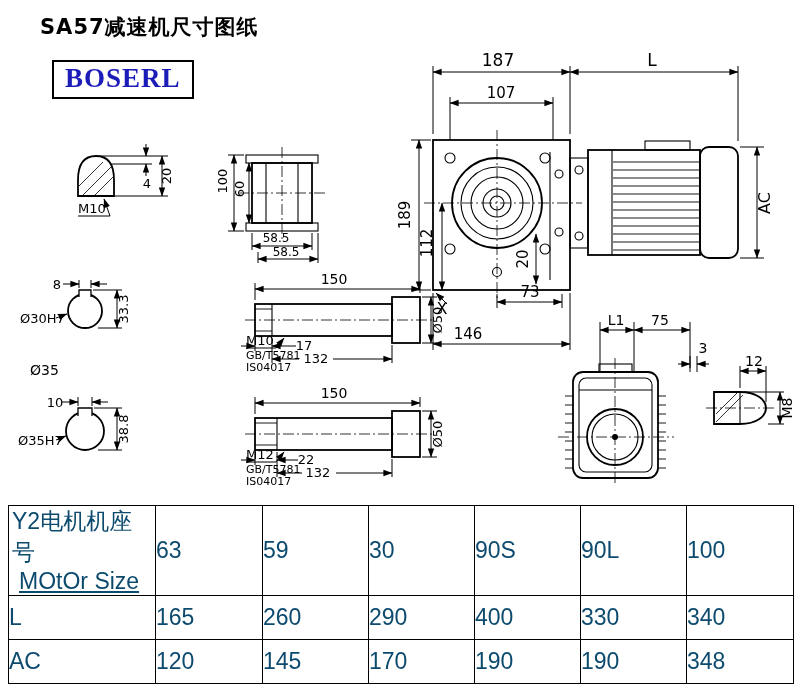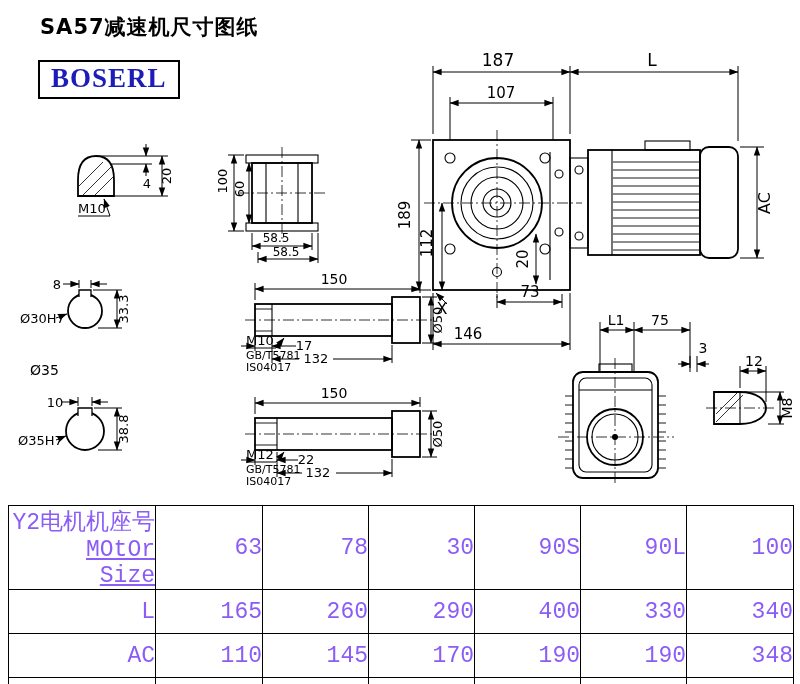--- a/index.html
+++ b/index.html
@@ -1,37 +1,37 @@
 <!DOCTYPE html>
 <html><head>
 <meta charset="utf-8">
 <style>
   html,body { margin:0; padding:0; background:#fff; }
   .page { position:relative; width:800px; height:684px; background:#ffffff;
           font-family:"Liberation Sans", sans-serif; overflow:hidden; }
   .title { position:absolute; left:40px; top:13px; font-size:21px; font-weight:bold;
            color:#000; letter-spacing:1px; font-family:"DejaVu Sans", sans-serif; }
-  .brand { position:absolute; left:38px; top:60px; border:2.5px solid #000;
+  .brand { position:absolute; left:52px; top:60px; border:2.5px solid #000;
            color:#1c1cb8; font-family:"Liberation Serif", serif; font-size:27px;
            font-weight:bold; padding:1px 11px 3px 11px; letter-spacing:1px; background:#fff; }
   svg.drawing { position:absolute; left:0; top:0; }
   svg .ol   { stroke:#000; stroke-width:1.8; fill:none; }
   svg .ol2  { stroke:#000; stroke-width:1.1; fill:none; }
   svg .thin { stroke:#000; stroke-width:0.9; fill:none; }
   svg .dim  { stroke:#000; stroke-width:1; fill:none; }
   svg .cl   { stroke:#000; stroke-width:0.8; fill:none; stroke-dasharray:11 3 2 3; }
   svg .hatch{ stroke:#000; stroke-width:0.8; fill:none; }
   svg text  { fill:#000; stroke:none; font-family:"DejaVu Sans", sans-serif; }
   .mid { text-anchor:middle; }
   .t11{font-size:11px}.t12{font-size:12px}.t13{font-size:13px}
   .t14{font-size:14px}.t15{font-size:15px}.t16{font-size:16px}.t17{font-size:17px}
   table.dim-table { position:absolute; left:8px; top:505px; width:785px; height:178px;
                     border-collapse:collapse; table-layout:fixed; background:#fff; }
-  table.dim-table td { border:1.5px solid #000; text-align:right; vertical-align:middle;
-                       font-size:23px; color:#8b5cf6; padding:0; font-family:Liberation Mono, monospace; }
+  table.dim-table td { border:1.5px solid #000; text-align:left; vertical-align:middle;
+                       font-size:23px; color:#0c4a6e; padding:0; font-family:Liberation Sans, sans-serif; }
   td.hdr-cell { text-align:left; font-size:19px; }
   td.hdr-cell .ln1 { padding-left:3px; }
   td.hdr-cell .ln2 { padding-left:10px; text-decoration:underline; }
 </style>
 </head>
 <body>
 
 <div class="page">
 
   <svg class="drawing" width="800" height="684" viewBox="0 0 800 684">
@@ -345,38 +345,38 @@
         <col style="width:106px">
         <col style="width:107px">
     </colgroup>
     <tbody>
         <tr style="height:47px">
       <td class="hdr-cell">
         <div class="ln1">Y2电机机座号</div>
         <div class="ln2">MOtOr Size</div>
       </td>
       <td>63</td>
-      <td>78</td>
+      <td>59</td>
       <td>30</td>
       <td>90S</td>
       <td>90L</td>
       <td>100</td>
     </tr>
     <tr style="height:44px">
       <td>L</td>
       <td>165</td>
       <td>260</td>
       <td>290</td>
       <td>400</td>
       <td>330</td>
       <td>340</td>
     </tr>
     <tr style="height:44px">
       <td>AC</td>
-      <td>110</td>
+      <td>120</td>
       <td>145</td>
       <td>170</td>
       <td>190</td>
       <td>190</td>
       <td>348</td>
     </tr>
     <tr style="height:43px">
       <td>AD</td>
       <td>110</td>
       <td>130</td>

